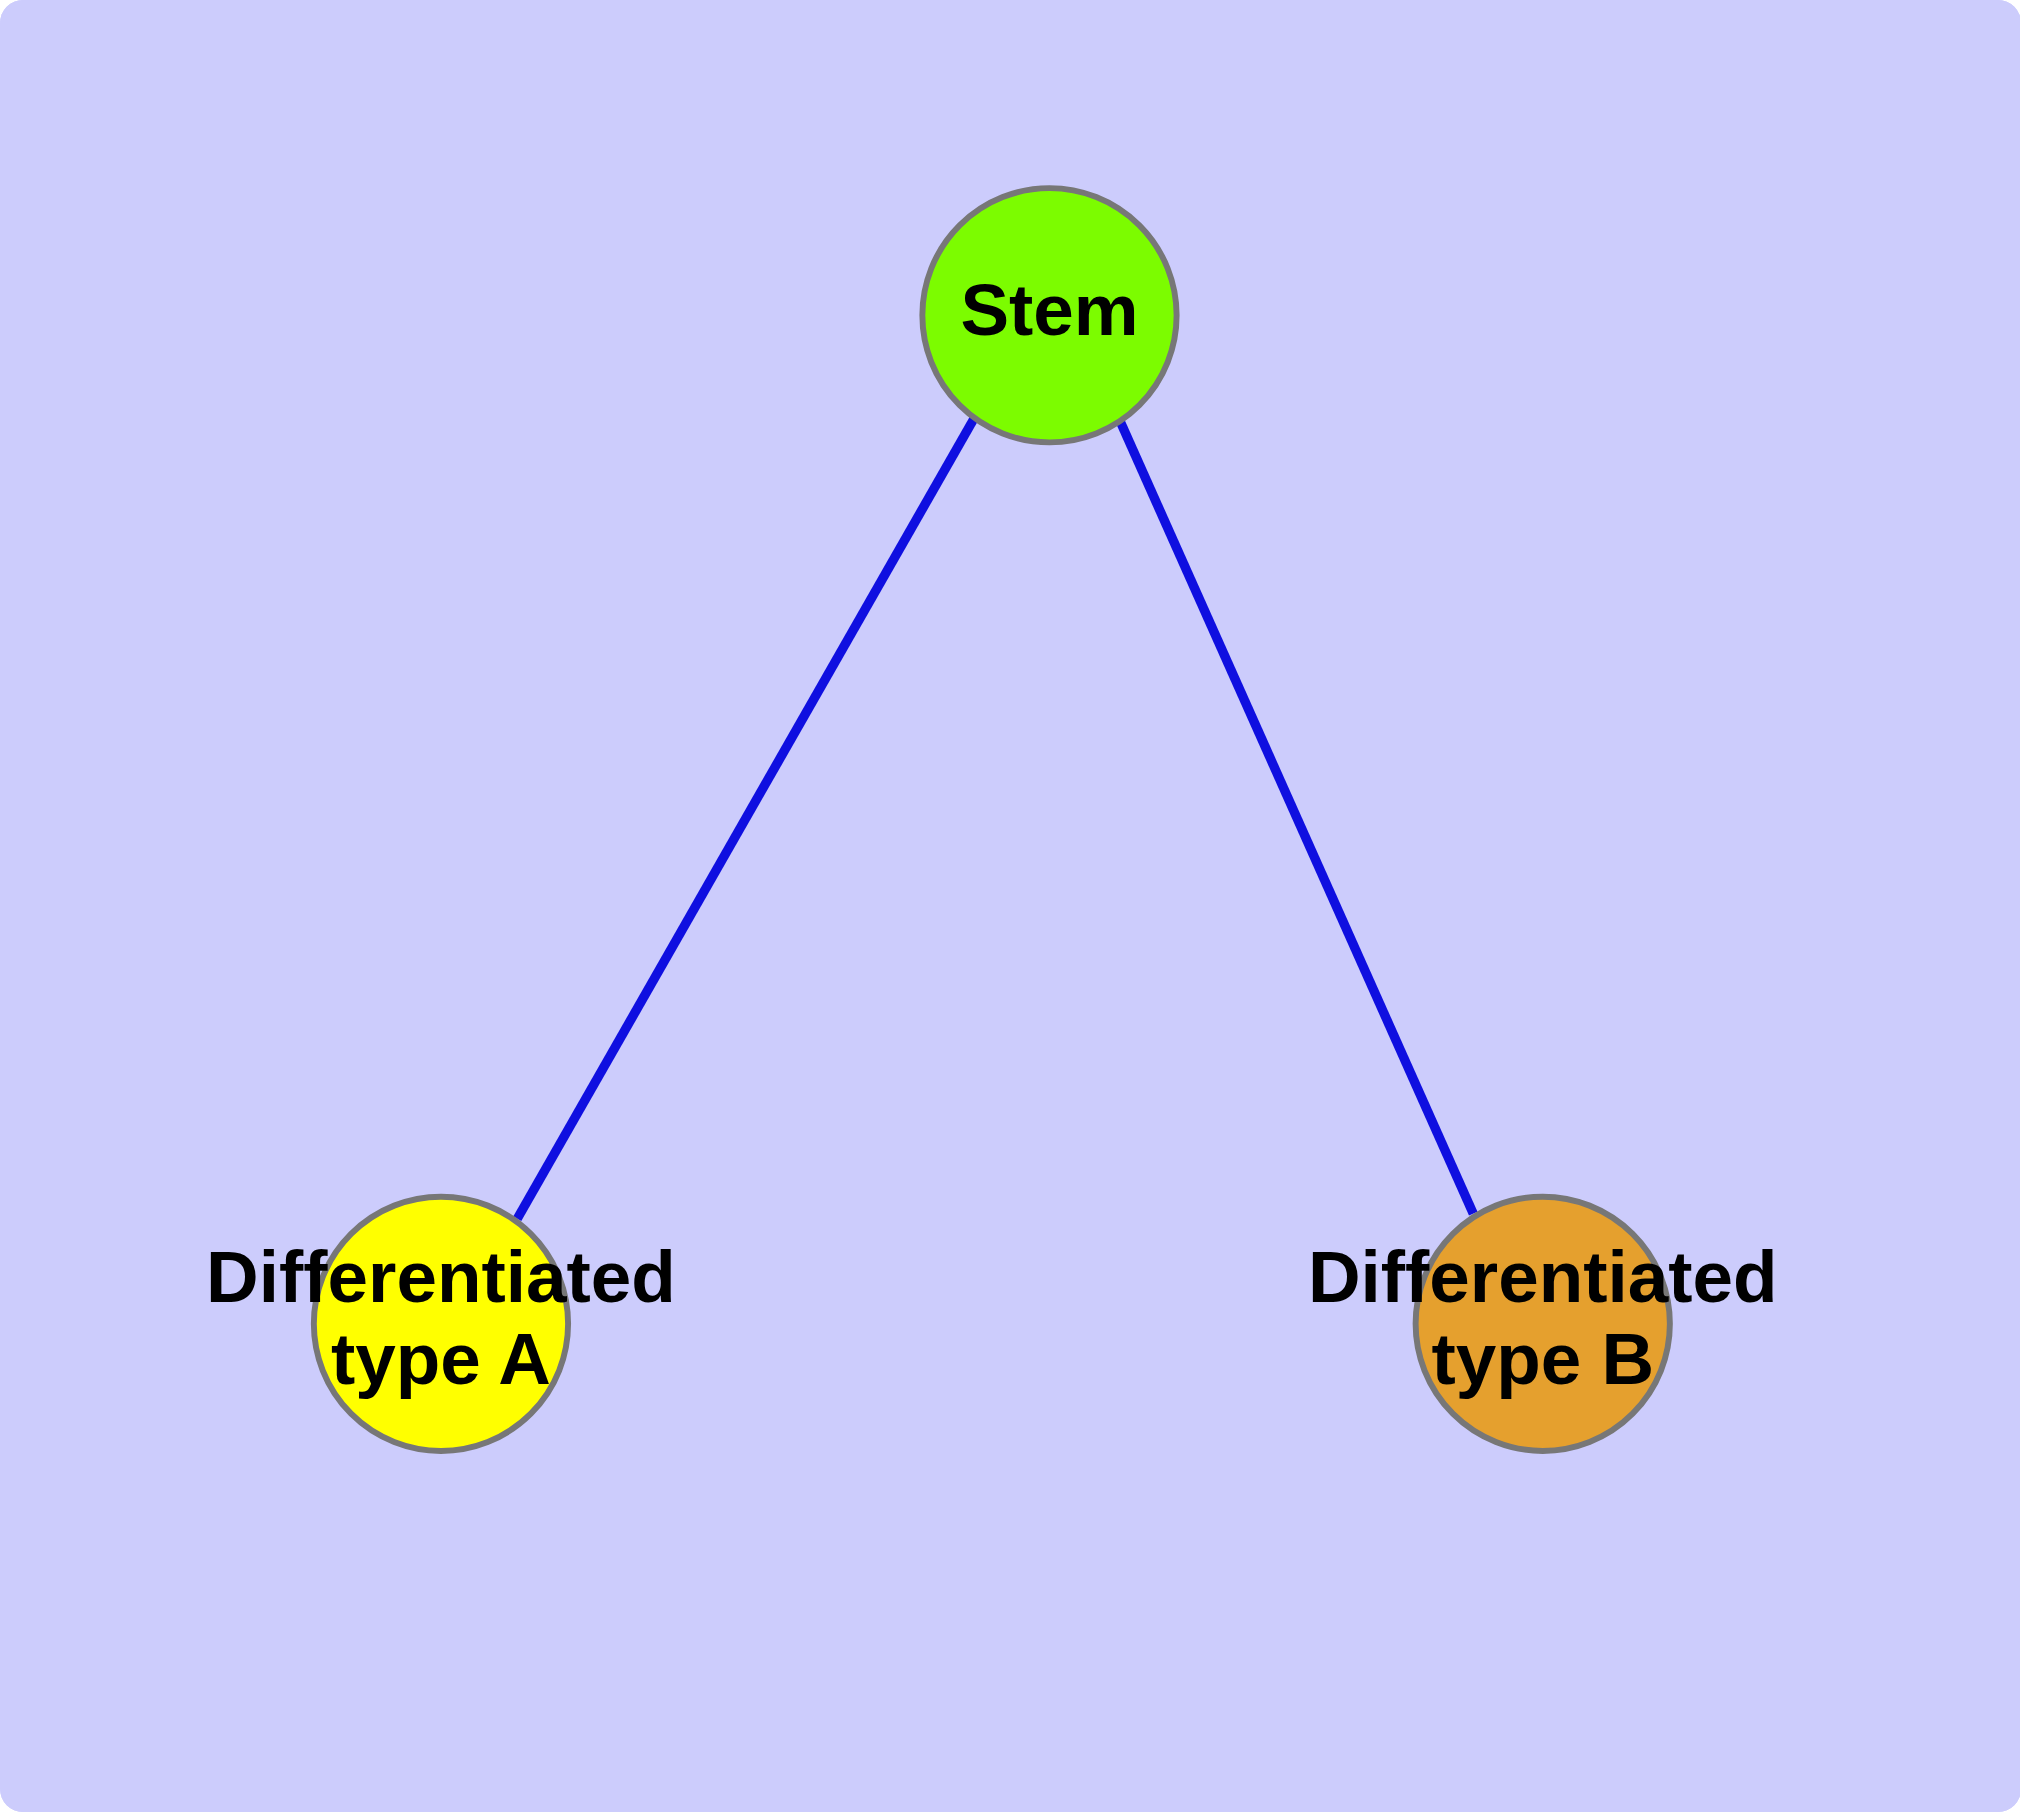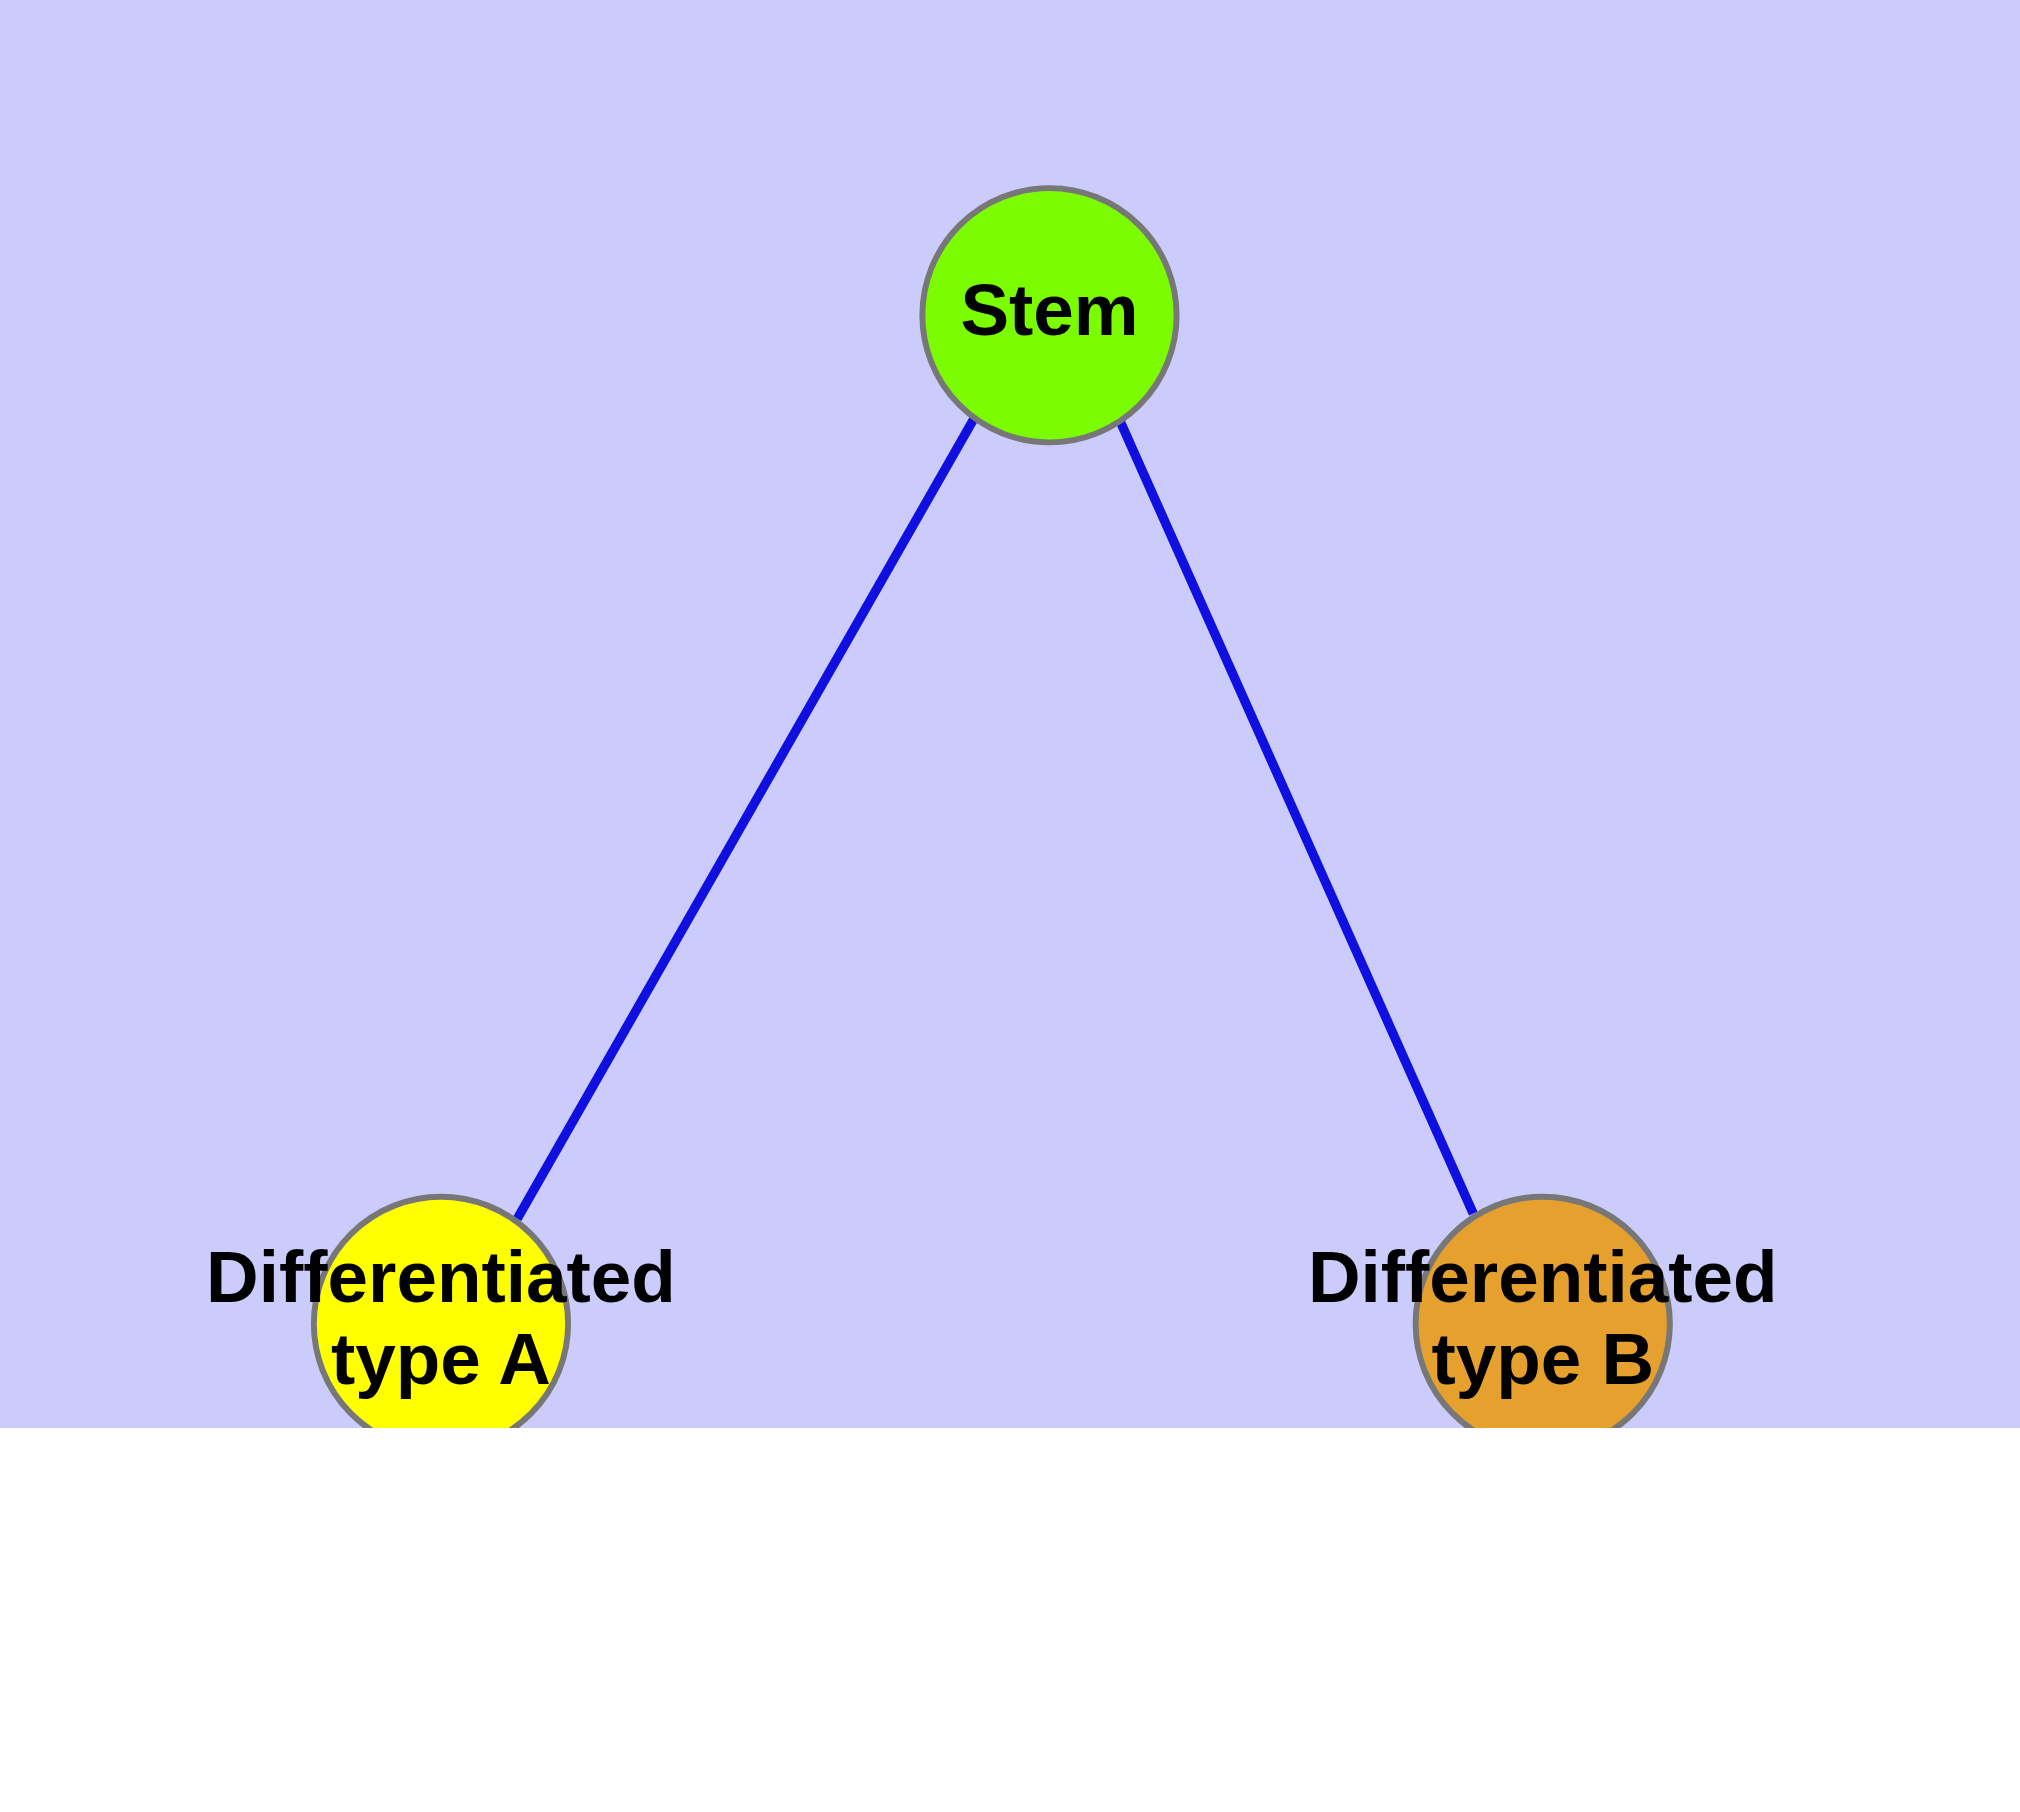--- a/index.html
+++ b/index.html
@@ -26,21 +26,21 @@
     font-family: "Liberation Sans", sans-serif;
     font-weight: bold;
     fill: #000000;
     text-anchor: middle;
     dominant-baseline: middle;
   }
 </style>
 </head>
 <body>
 
-<div id="canvas" style="width: 2021px; height: 1428px; background: rgb(204, 204, 252);">
+<div id="canvas" style="width: 2021px; height: 1812px; background: rgb(204, 204, 252); border-radius: 23px;">
   <svg id="graph-svg" viewBox="0 0 2384 2138" style="width: 2021px; height: 1812px;">
 
     <rect id="bg-rect" x="0" y="0" width="2384" height="2138" fill="#ccccfc"></rect>
 
     <g id="edges-group">
         <line x1="1150" y1="492" x2="610" y2="1438" stroke="#0f0fe0" stroke-width="11" stroke-linecap="butt"></line>
         <line x1="1320" y1="494" x2="1738" y2="1432" stroke="#0f0fe0" stroke-width="11" stroke-linecap="butt"></line>
       </g>
     <g id="nodes-group">
         <g>

